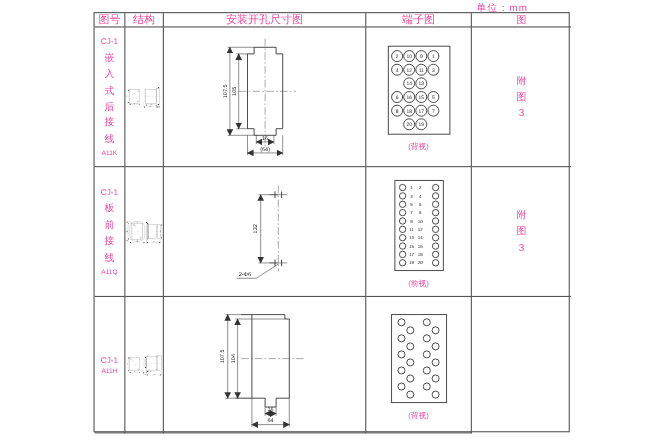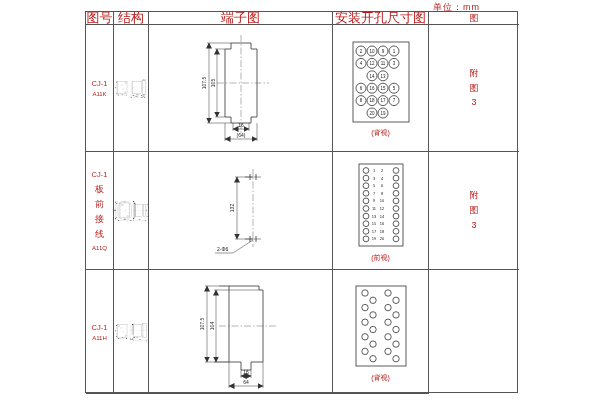--- a/index.html
+++ b/index.html
@@ -1,25 +1,25 @@
 <!DOCTYPE html>
 <html><head>
 <meta charset="utf-8">
 <style>
   html,body{margin:0;padding:0;background:#fff;}
   .stage{position:relative;width:600px;height:400px;background:#fff;overflow:hidden;
-         font-family:"Liberation Sans","DejaVu Sans",sans-serif;color:#b91c1c;}
+         font-family:"Liberation Sans","DejaVu Sans",sans-serif;color:#ec4899;}
   .unit{position:absolute;left:433px;top:1px;font-size:9px;letter-spacing:1px;}
   .tbl{position:absolute;left:85px;top:11px;width:433px;height:382px;
        display:grid;grid-template-columns:28px 35px 184px 96px 90px;
        grid-template-rows:13px 127px 118px 124px;border:1px solid #555;box-sizing:border-box;}
   .cell{border-right:1px solid #555;border-bottom:1px solid #555;box-sizing:border-box;
         overflow:hidden;display:flex;align-items:center;justify-content:center;position:relative;}
   .cell:nth-child(5n){border-right:none;}
-  .head{font-size:13px;white-space:nowrap;}
+  .head{font-size:10px;white-space:nowrap;}
   .head.sp{letter-spacing:2px;}
   .vtext{width:12px;text-align:center;word-break:break-all;font-size:9px;line-height:1.65;}
   .structcell{flex-direction:column;gap:3px;}
   .model{font-size:7.5px;}
   .code{font-size:6px;}
   svg{display:block;}
   .ln{stroke:#333;stroke-width:.8;fill:none;}
   .thin{stroke:#333;stroke-width:.5;fill:none;}
   .cl{stroke:#555;stroke-width:.45;fill:none;stroke-dasharray:7 2 1.5 2;}
   .dim{font-size:5px;fill:#222;font-family:"Liberation Sans",sans-serif;}
@@ -31,28 +31,29 @@
 </head>
 <body>
 
 <div class="stage">
   <div class="unit">单位：mm</div>
 
   <div class="tbl">
 
     <div class="cell head">图号</div>
     <div class="cell head">结构</div>
+    <div class="cell head">安装开孔尺寸图</div>
     <div class="cell head">端子图</div>
-    <div class="cell head">安装开孔尺寸图</div>
 
     <div class="cell">
       <div class="vtext">附图3</div>
     </div>
     <div class="cell structcell">
       <div class="model">CJ-1</div>
+      <div class="vtext">嵌入式后接线</div>
       <div class="code">A11K</div>
     </div>
 
     <div class="cell">
       <svg width="183" height="126" viewBox="0 0 183 126">
         <defs>
           <marker id="ar1" markerWidth="7" markerHeight="7" refX="5.5" refY="3" orient="auto-start-reverse" markerUnits="userSpaceOnUse">
             <path d="M0,0L6,3L0,6z" fill="#333"></path>
           </marker>
         </defs>

